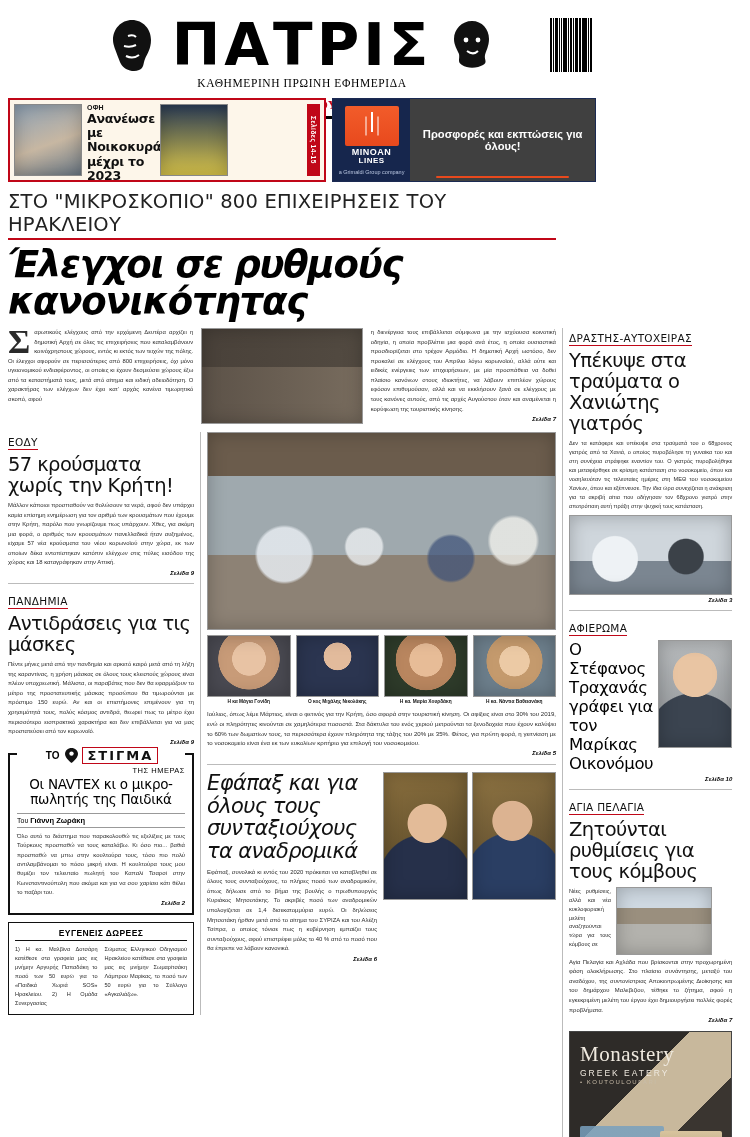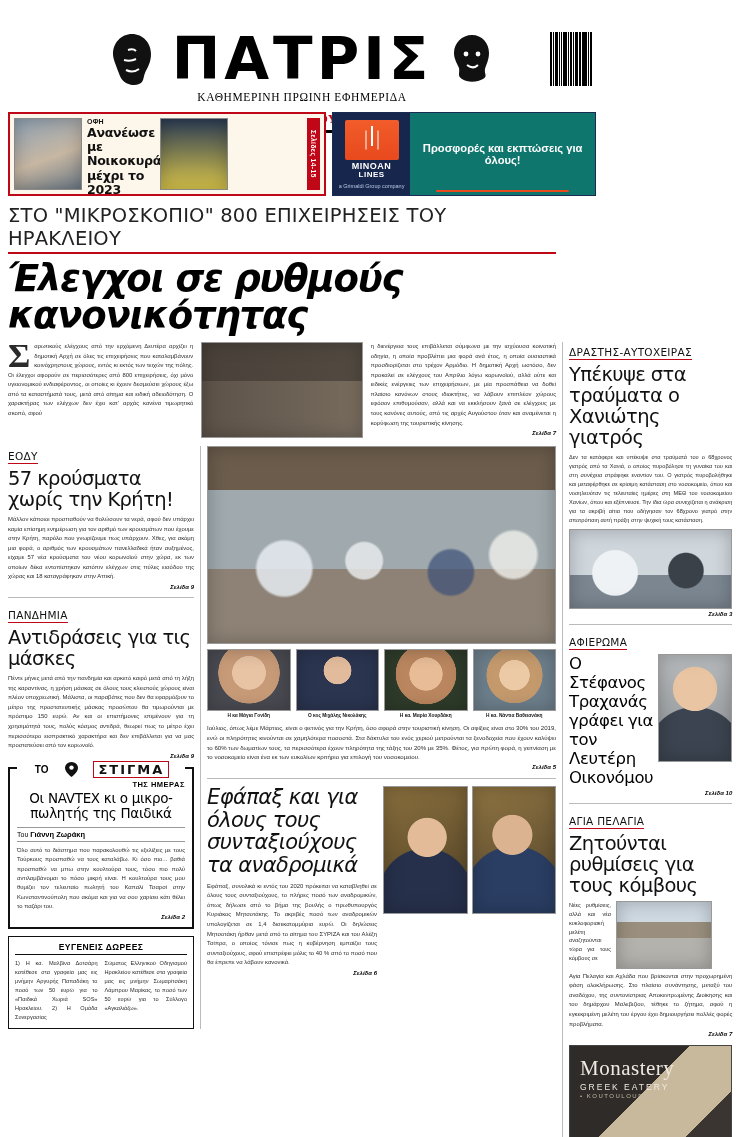--- a/index.html
+++ b/index.html
@@ -3,21 +3,21 @@
 <meta charset="utf-8">
 <style>
   * { box-sizing: border-box; margin: 0; padding: 0; }
   body {
     width: 750px; height: 1137px;
     background: #ffffff;
     font-family: "Liberation Sans", sans-serif;
     overflow: hidden;
     position: relative;
   }
-  .page { width: 604px; height: 1137px; position: relative; padding: 14px 8px; }
+  .page { width: 604px; height: 1137px; position: relative; padding: 0 8px; }
 
   
   .masthead { position: relative; height: 92px; padding-top: 14px; }
   .mast-row { display: flex; align-items: center; justify-content: center; gap: 14px; height: 62px; }
   .mast-title {
     font-family: "DejaVu Sans", sans-serif;
     font-weight: bold; font-size: 58px; letter-spacing: 4px;
     line-height: 58px; color: #000;
   }
   .mast-face { width: 52px; height: 54px; position: relative; }
@@ -59,21 +59,21 @@
   .mn-logo { width: 88px; display:flex; flex-direction:column; align-items:center; justify-content:center; gap:2px; padding: 4px 2px;}
   .mn-badge { width: 54px; height: 40px; background: linear-gradient(#f25c2a,#e8491d); position:relative; border-radius:2px; overflow:hidden;}
   .mn-badge:after { content:""; position:absolute; left:50%; top:6px; transform:translateX(-50%);
      width:2px; height:20px; background:#fff; box-shadow: -6px 4px 0 -0.5px #fff, 6px 4px 0 -0.5px #fff;}
   .mn-name { color:#fff; font-size:9px; font-weight:bold; letter-spacing:0.5px; line-height:1.0; text-align:center;}
   .mn-name small { display:block; font-size:8px; }
   .mn-grim { color:#b9c6e0; font-size:5.5px; margin-top:2px; }
   .mn-right { flex:1 1 auto; display:flex; flex-direction:column; }
   .mn-top { flex: 1 1 56%; background:#eaf1fa; color:#17305e; display:flex; align-items:center; justify-content:center;
             text-align:center; font-size:11.2px; line-height:1.25; padding: 2px 6px; }
-  .mn-bot { flex: 1 1 44%; background:#0f766e; color:#fff; display:flex; align-items:center; justify-content:center;
+  .mn-bot { flex: 1 1 44%; background:#404040; color:#fff; display:flex; align-items:center; justify-content:center;
             text-align:center; font-size:11.2px; font-weight:bold; padding: 2px 6px; position:relative;}
   .mn-bot:after{content:"";position:absolute;left:14%;bottom:3px;width:72%;height:2px;background:#e8491d;border-radius:2px;}
 
   
   .lead-kicker {
     margin-top: 8px; font-size: 19.5px; letter-spacing: 0.2px; color:#222;
     border-bottom: 2px solid #c00718; padding-bottom: 2px; width: 548px;
     font-family:"DejaVu Sans", sans-serif;
   }
   .lead-head {
@@ -126,26 +126,26 @@
   .pension { display:flex; gap:6px; margin-top: 8px; border-top:1px solid #bbb; padding-top:7px; }
   .pen-left { width: 170px; }
   .pen-head { font-family:"DejaVu Sans", sans-serif; font-style: italic; font-size: 21px; line-height:1.08;
               color:#111; letter-spacing:-0.6px; }
   .pen-txt { font-size: 5.9px; line-height:1.62; text-align:justify; margin-top:5px; color:#2a2a2a;}
   .pen-photos { flex:1 1 auto; display:flex; gap:4px; }
   .pen-photos .ph { flex:1 1 0; height: 128px; border:1px solid #999; overflow:hidden; position:relative;}
 
   
   .stigma { border: 2px solid #111; padding: 6px 7px 7px; margin-top: 8px; }
-  .stigma-top { display:flex; align-items:center; justify-content:center; gap:15px; margin-top:-14px; background:#fff; }
+  .stigma-top { display:flex; align-items:center; justify-content:center; gap:4px; margin-top:-14px; background:#fff; }
   .st-to { font-size: 10px; font-weight:bold; padding:0 2px; }
   .st-pin { width:13px; height:15px; position:relative; }
   .st-word { border:1.6px solid #c00718; color:#111; font-weight:bold; font-size:13px; letter-spacing:2px;
              padding: 0 4px; font-family:"DejaVu Sans", sans-serif; }
-  .st-day { text-align:right; font-size: 7.5px; font-weight:bold; letter-spacing:0.5px; margin-top:2px;}
+  .st-day { text-align:right; font-size: 7.5px; font-weight:normal; letter-spacing:0.5px; margin-top:2px;}
   .st-head { font-family:"DejaVu Sans", sans-serif; font-size: 13.5px; line-height:1.15; text-align:center; margin-top:2px; letter-spacing:-0.3px;}
   .st-by { font-size: 7px; border-top:1px solid #999; border-bottom:1px solid #999; margin-top:5px; padding:2px 0; }
   .st-by b { font-size: 7.5px; margin-top: 16px; }
   .st-txt { font-size: 5.9px; line-height:1.6; text-align:justify; margin-top:4px; color:#2a2a2a;}
 
   
   .donations { border:1px solid #111; margin-top:7px; padding:5px 6px 6px; }
   .don-title { text-align:center; font-size: 8.5px; font-weight:bold; letter-spacing:0.4px;
                border-bottom:1px solid #111; padding-bottom:2px; margin-bottom:4px;}
   .don-cols { display:flex; gap:7px; }
@@ -411,21 +411,21 @@
           <div class="vtl"></div>
         </div>
         <span class="pagref">Σελίδα 3</span>
       </div>
 
       <div class="rule"></div>
 
       <div>
         <div class="kicker">ΑΦΙΕΡΩΜΑ</div>
         <div class="afier">
-          <div class="ah">Ο Στέφανος Τραχανάς γράφει για τον Λευτέρη Οικονόμου</div>
+          <div class="ah">Ο Στέφανος Τραχανάς γράφει για τον Μαρίκας Οικονόμου</div>
           <div class="ap">
             <div class="img" style="background:linear-gradient(#b9bcbe,#8d9194)"></div>
             <div class="img" style="background:radial-gradient(circle at 50% 32%, #e9c5a3 0 27%, transparent 28%), radial-gradient(circle at 50% 95%, #3b4450 0 45%, transparent 46%)"></div>
             <div class="vtl"></div>
           </div>
         </div>
         <span class="pagref">Σελίδα 10</span>
       </div>
 
       <div class="rule"></div>

